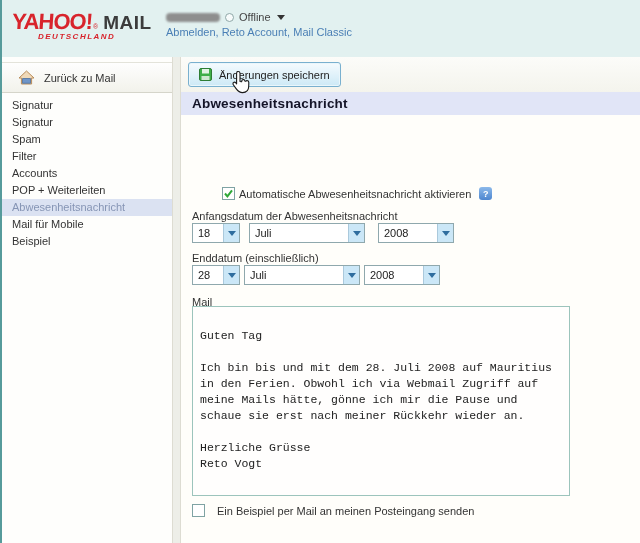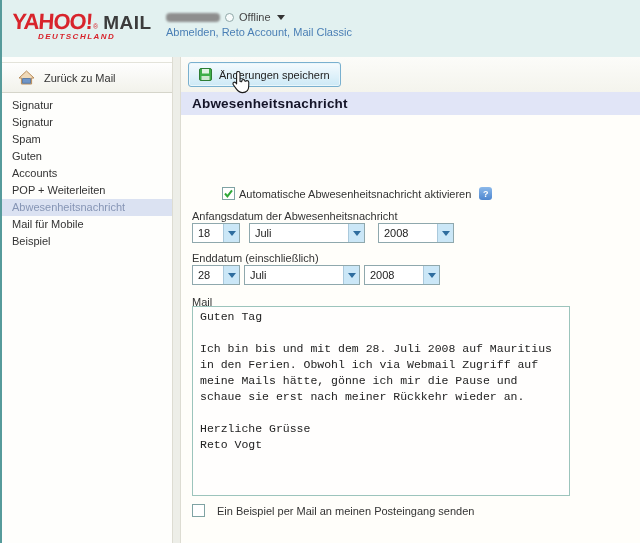--- a/index.html
+++ b/index.html
@@ -75,21 +75,21 @@
         justify-content:space-between; cursor:pointer; }
   .dd-val { padding-left:5px; font-size:11px; color:#222; }
   .dd-btn { width:16px; height:100%; background:#cbe7f7; border-left:1px solid #aac9dc;
             display:flex; align-items:center; justify-content:center; }
   .w-day { width:48px; } .w-month { width:116px; } .w-year { width:76px; }
   .sp8 { width:9px; } .sp12 { width:13px; } .sp4 { width:4px; }
 
   .mail-textarea { position:absolute; top:191px; left:11px; width:378px; height:190px;
                    border:1px solid #9cc4bc; background:#fffefd; resize:none; outline:none;
                    font-family:"Liberation Mono","DejaVu Sans Mono",monospace;
-                   font-size:11.5px; line-height:16px; color:#222; padding:2px 7px; }
+                   font-size:11.5px; line-height:16px; color:#222; padding:21px 7px; }
   .row-sample { position:absolute; top:389px; left:11px; display:flex; align-items:center; gap:12px; }
 
   
   .cursor-overlay { position:absolute; left:228px; top:70px; width:22px; height:26px; pointer-events:none; z-index:50; }
 </style>
 </head>
 <body>
 
 <div class="page">
 
@@ -122,21 +122,21 @@
           <path d="M8.5 1 L1 8 h2.4 v6 h10.2 V8 H16 Z" fill="#f0d9b8" stroke="#b98c5a" stroke-width="1"></path>
           <rect x="4.6" y="8.6" width="7.8" height="4.6" fill="#6f95c8" stroke="#4a6f9e" stroke-width="0.8"></rect>
         </svg>
       </span>
       <span>Zurück zu Mail</span>
     </div>
     <ul class="nav">
       <li>Signatur</li>
       <li>Signatur</li>
       <li>Spam</li>
-      <li>Guten</li>
+      <li>Filter</li>
       <li>Accounts</li>
       <li>POP + Weiterleiten</li>
       <li class="selected">Abwesenheitsnachricht</li>
       <li>Mail für Mobile</li>
       <li>Beispiel</li>
     </ul>
   </div>
 
   <div class="divider"></div>
 

